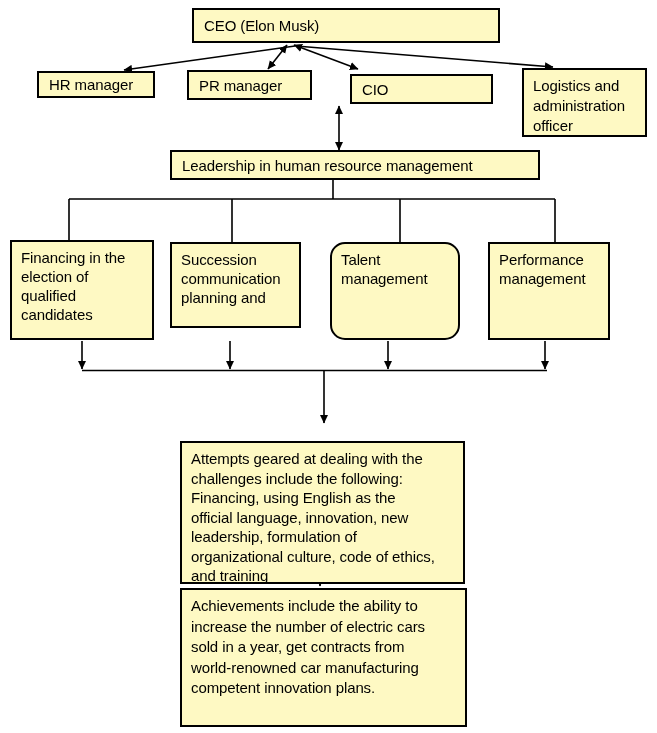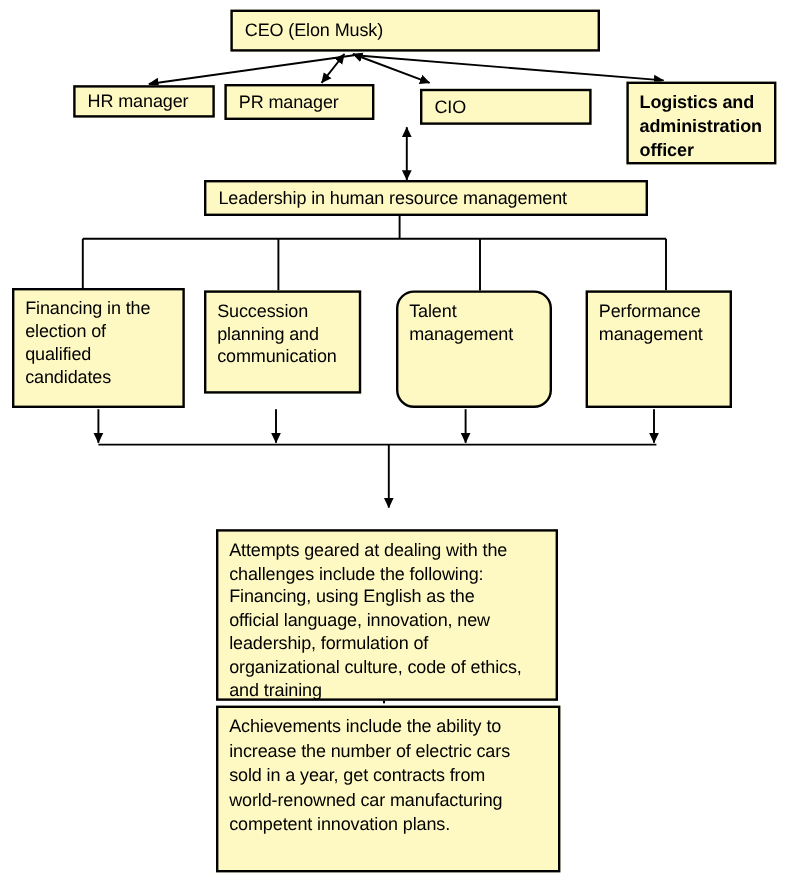--- a/index.html
+++ b/index.html
@@ -37,24 +37,24 @@
   .node.single {
     display: flex;
     align-items: center;
     padding-left: 10px;
   }
   .node.multi {
     padding: 6px 6px 0 9px;
   }
   
   .n-ceo         { left: 192px; top: 8px;   width: 308px; height: 35px;  padding-left: 12px; }
-  .n-hr          { left: 37px;  top: 71px;  width: 118px; height: 27px; margin-left: 24px; }
+  .n-hr          { left: 37px;  top: 71px;  width: 118px; height: 27px; }
   .n-pr          { left: 187px; top: 70px;  width: 125px; height: 30px; }
   .n-cio         { left: 350px; top: 74px;  width: 143px; height: 30px; text-align: center; }
-  .n-logistics   { left: 522px; top: 68px;  width: 125px; height: 69px;  line-height: 20px; padding-top: 5px; font-weight: bold; }
+  .n-logistics   { left: 522px; top: 68px;  width: 125px; height: 69px;  line-height: 20px; padding-top: 5px; }
   .n-leadership  { left: 170px; top: 150px; width: 370px; height: 30px;  padding-left: 8px; }
   .n-difficulty  { left: 10px;  top: 240px; width: 144px; height: 100px; }
   .n-succession  { left: 170px; top: 242px; width: 131px; height: 86px; }
   .n-talent      { left: 330px; top: 242px; width: 130px; height: 98px; border-radius: 15px; }
   .n-performance { left: 488px; top: 242px; width: 122px; height: 98px; }
   .n-attempts    { left: 180px; top: 425px; width: 285px; height: 143px; padding: 5px 6px 0 11px; line-height: 19.5px; margin-top: 16px; }
   .n-achievements{ left: 180px; top: 588px; width: 287px; height: 139px; padding: 10px 6px 0 10px; line-height: 20.5px; }
   .line-text { white-space: nowrap; }
 </style>
 </head>
@@ -122,22 +122,22 @@
 
   <div class="node multi n-difficulty">
     <div class="line-text">Financing in the</div>
     <div class="line-text">election of</div>
     <div class="line-text">qualified</div>
     <div class="line-text">candidates</div>
   </div>
 
   <div class="node multi n-succession">
     <div class="line-text">Succession</div>
+    <div class="line-text">communication</div>
     <div class="line-text">planning and</div>
-    <div class="line-text">communication</div>
   </div>
 
   <div class="node multi n-talent">
     <div class="line-text">Talent</div>
     <div class="line-text">management</div>
   </div>
 
   <div class="node multi n-performance">
     <div class="line-text">Performance</div>
     <div class="line-text">management</div>

